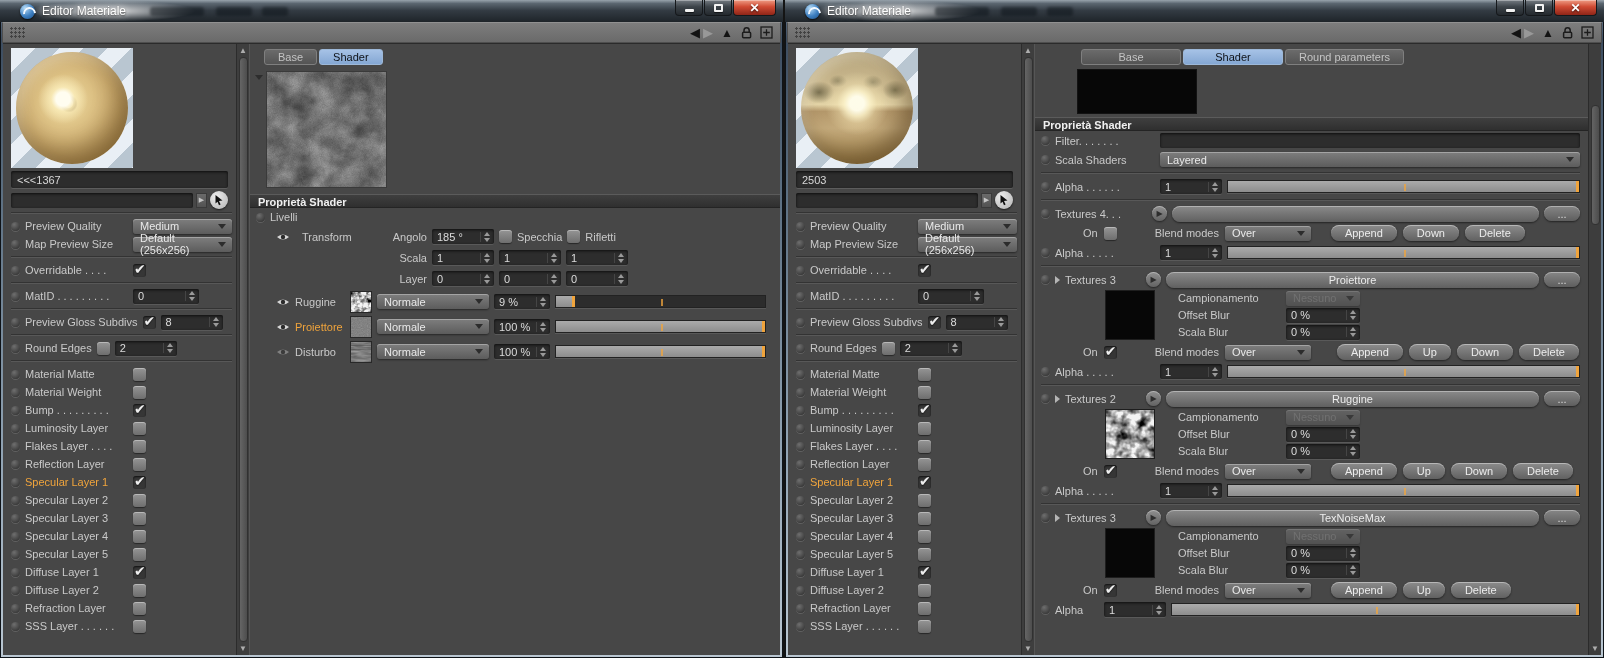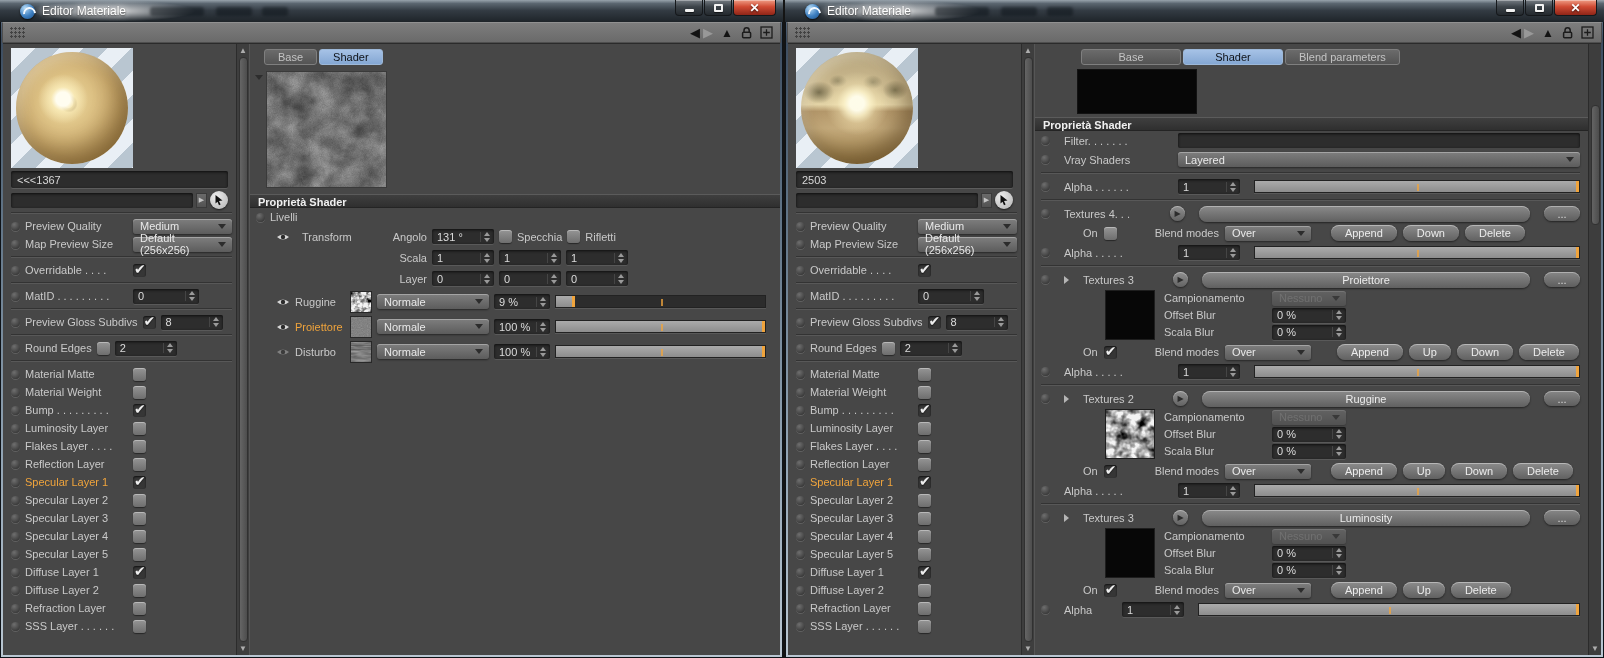--- a/index.html
+++ b/index.html
@@ -167,27 +167,27 @@
   .trname{width:102px;display:flex;gap:12px;align-items:center;flex:none}
   .sublbl{width:44px;text-align:right;color:#c9c9c9;flex:none}
   .layerrow{display:flex;align-items:center;height:25px;gap:5px;padding:0 14px 0 26px;flex:none}
   .lname{width:50px;white-space:nowrap;flex:none;display:flex}
   .lthumb{width:22px;height:22px;flex:none;border:1px solid #282828;background:#8f8f8f;overflow:hidden}
 
   
   .mainR{flex:1;display:flex;flex-direction:column;overflow:hidden;position:relative;padding-right:13px}
   .rcol{flex:1;display:flex;flex-direction:column;overflow:hidden;padding:0 8px 0 6px}
   .blackprev{width:120px;height:45px;background:#070707;border:1px solid #131313;margin:1px 0 3px 36px;flex:none}
-  .rrow{display:flex;align-items:center;height:19px;gap:14px;flex:none}
+  .rrow{display:flex;align-items:center;height:19px;gap:5px;flex:none}
   .rlbl{min-width:100px;color:#c9c9c9;white-space:nowrap}
   .onrow{display:flex;align-items:center;height:20px;gap:6px;padding-left:42px;flex:none}
   .onlbl{color:#c9c9c9}
   .sp26{width:26px;flex:none}
   .sp8{width:8px;flex:none}
-  .texbody{display:flex;gap:9px;padding-left:64px;align-items:flex-start;flex:none;margin:1px 0 2px}
+  .texbody{display:flex;gap:23px;padding-left:64px;align-items:flex-start;flex:none;margin:1px 0 2px}
   .tthumb{width:50px;height:50px;flex:none;border:1px solid #1e1e1e;background:#070707;overflow:hidden}
   .tsub{display:flex;flex-direction:column;gap:1px}
   .tsrow{display:flex;align-items:center;height:16px;gap:8px}
   .tslbl{width:100px;color:#c9c9c9;white-space:nowrap}
 </style>
 </head>
 <body>
 
 <div class="win win-left">
   <div class="titlebar">
@@ -418,21 +418,21 @@
       <div class="trrow">
         <span class="trname">
           <svg class="eye" width="14" height="10">
               <path d="M1 5 Q7 0 13 5 Q7 10 1 5Z" fill="#d8d8d8"></path>
               <circle cx="7" cy="5" r="2.2" fill="#2b2b2b"></circle>
             </svg>
           <span class="lb">Transform</span>
         </span>
         <span class="sublbl">Angolo</span>
         <span class="spin spin62">
-            <span>131 °</span>
+            <span>185 °</span>
             <span class="ud">
               <i class="u"></i>
               <i class="d"></i>
             </span>
           </span>
         <span class="chk"></span>
         <span class="lb">Specchia</span>
         <span class="chk"></span>
         <span class="lb">Rifletti</span>
       </div>
@@ -797,32 +797,32 @@
       <span class="arr">▲</span>
       <span class="thumb"></span>
       <span class="arr">▼</span>
     </div>
 
     <div class="mainR">
       <div class="rcol">
         <div class="tabs" style="padding-left:40px">
           <span class="tab wide">Base</span>
           <span class="tab active wide">Shader</span>
-          <span class="tab">Blend parameters</span>
+          <span class="tab">Round parameters</span>
         </div>
         <div class="blackprev"></div>
         <div class="hdrbar" style="margin:0 -8px 0 -6px">Proprietà Shader</div>
         <div class="rrow">
             <span class="pdot"></span>
             <span class="rlbl">Filter. . . . . . .</span>
             <span class="sfield" style="flex:1"></span>
           </div>
         <div class="rrow">
             <span class="pdot"></span>
-            <span class="rlbl">Vray Shaders</span>
+            <span class="rlbl">Scala Shaders</span>
             <span class="dd ddflex">
               <span>Layered</span>
               <i class="arr"></i>
             </span>
           </div>
         <div class="sep"></div>
         <div class="rrow">
             <span class="pdot"></span>
             <span class="rlbl">Alpha . . . . . .</span>
             <span class="spin spin62">
@@ -1035,21 +1035,21 @@
               <span class="sl-handle" style="left: 100%;"></span>
             </span>
           </div>
         <div class="sep"></div>
 
         <div class="rrow">
             <span class="pdot"></span>
             <span class="tri-r"></span>
             <span class="rlbl" style="min-width:76px">Textures 3</span>
             <span class="circbtn">▶</span>
-            <span class="texpill">Luminosity</span>
+            <span class="texpill">TexNoiseMax</span>
             <span class="morebtn">...</span>
           </div>
         <div class="texbody">
           <span class="tthumb"></span>
           <span class="tsub">
             <span class="tsrow">
                 <span class="tslbl">Campionamento</span>
                 <span class="dd dd74 disabled">
                   <span class="dim-txt">Nessuno</span>
                   <i class="arr"></i>

